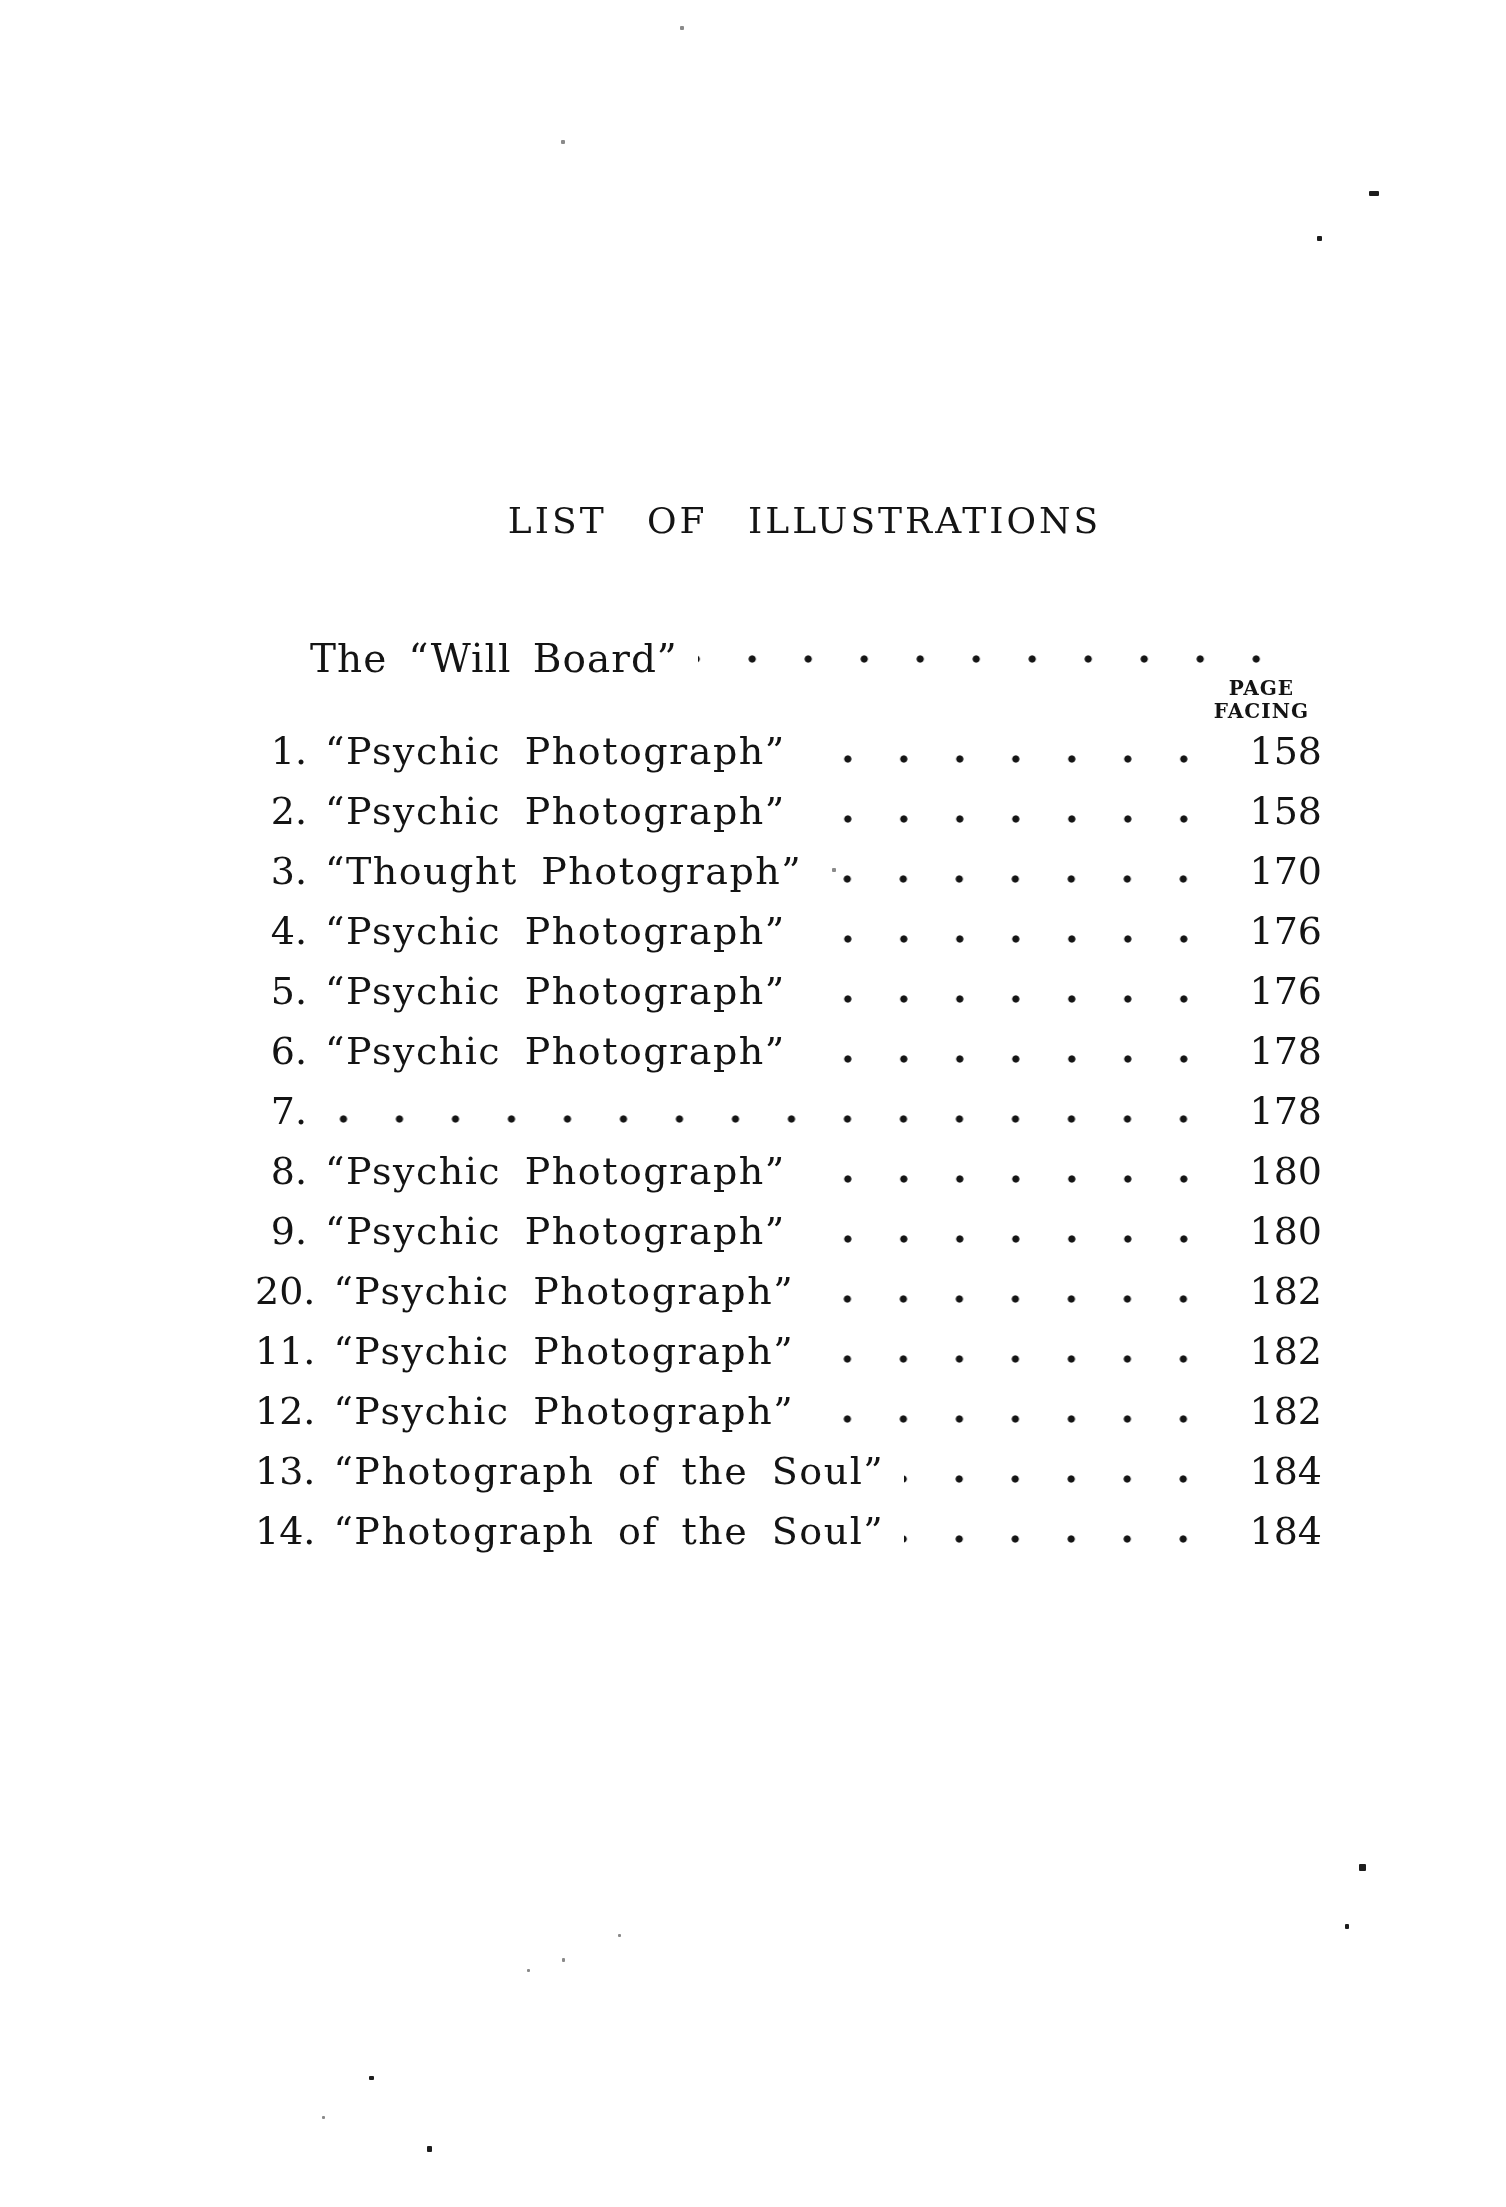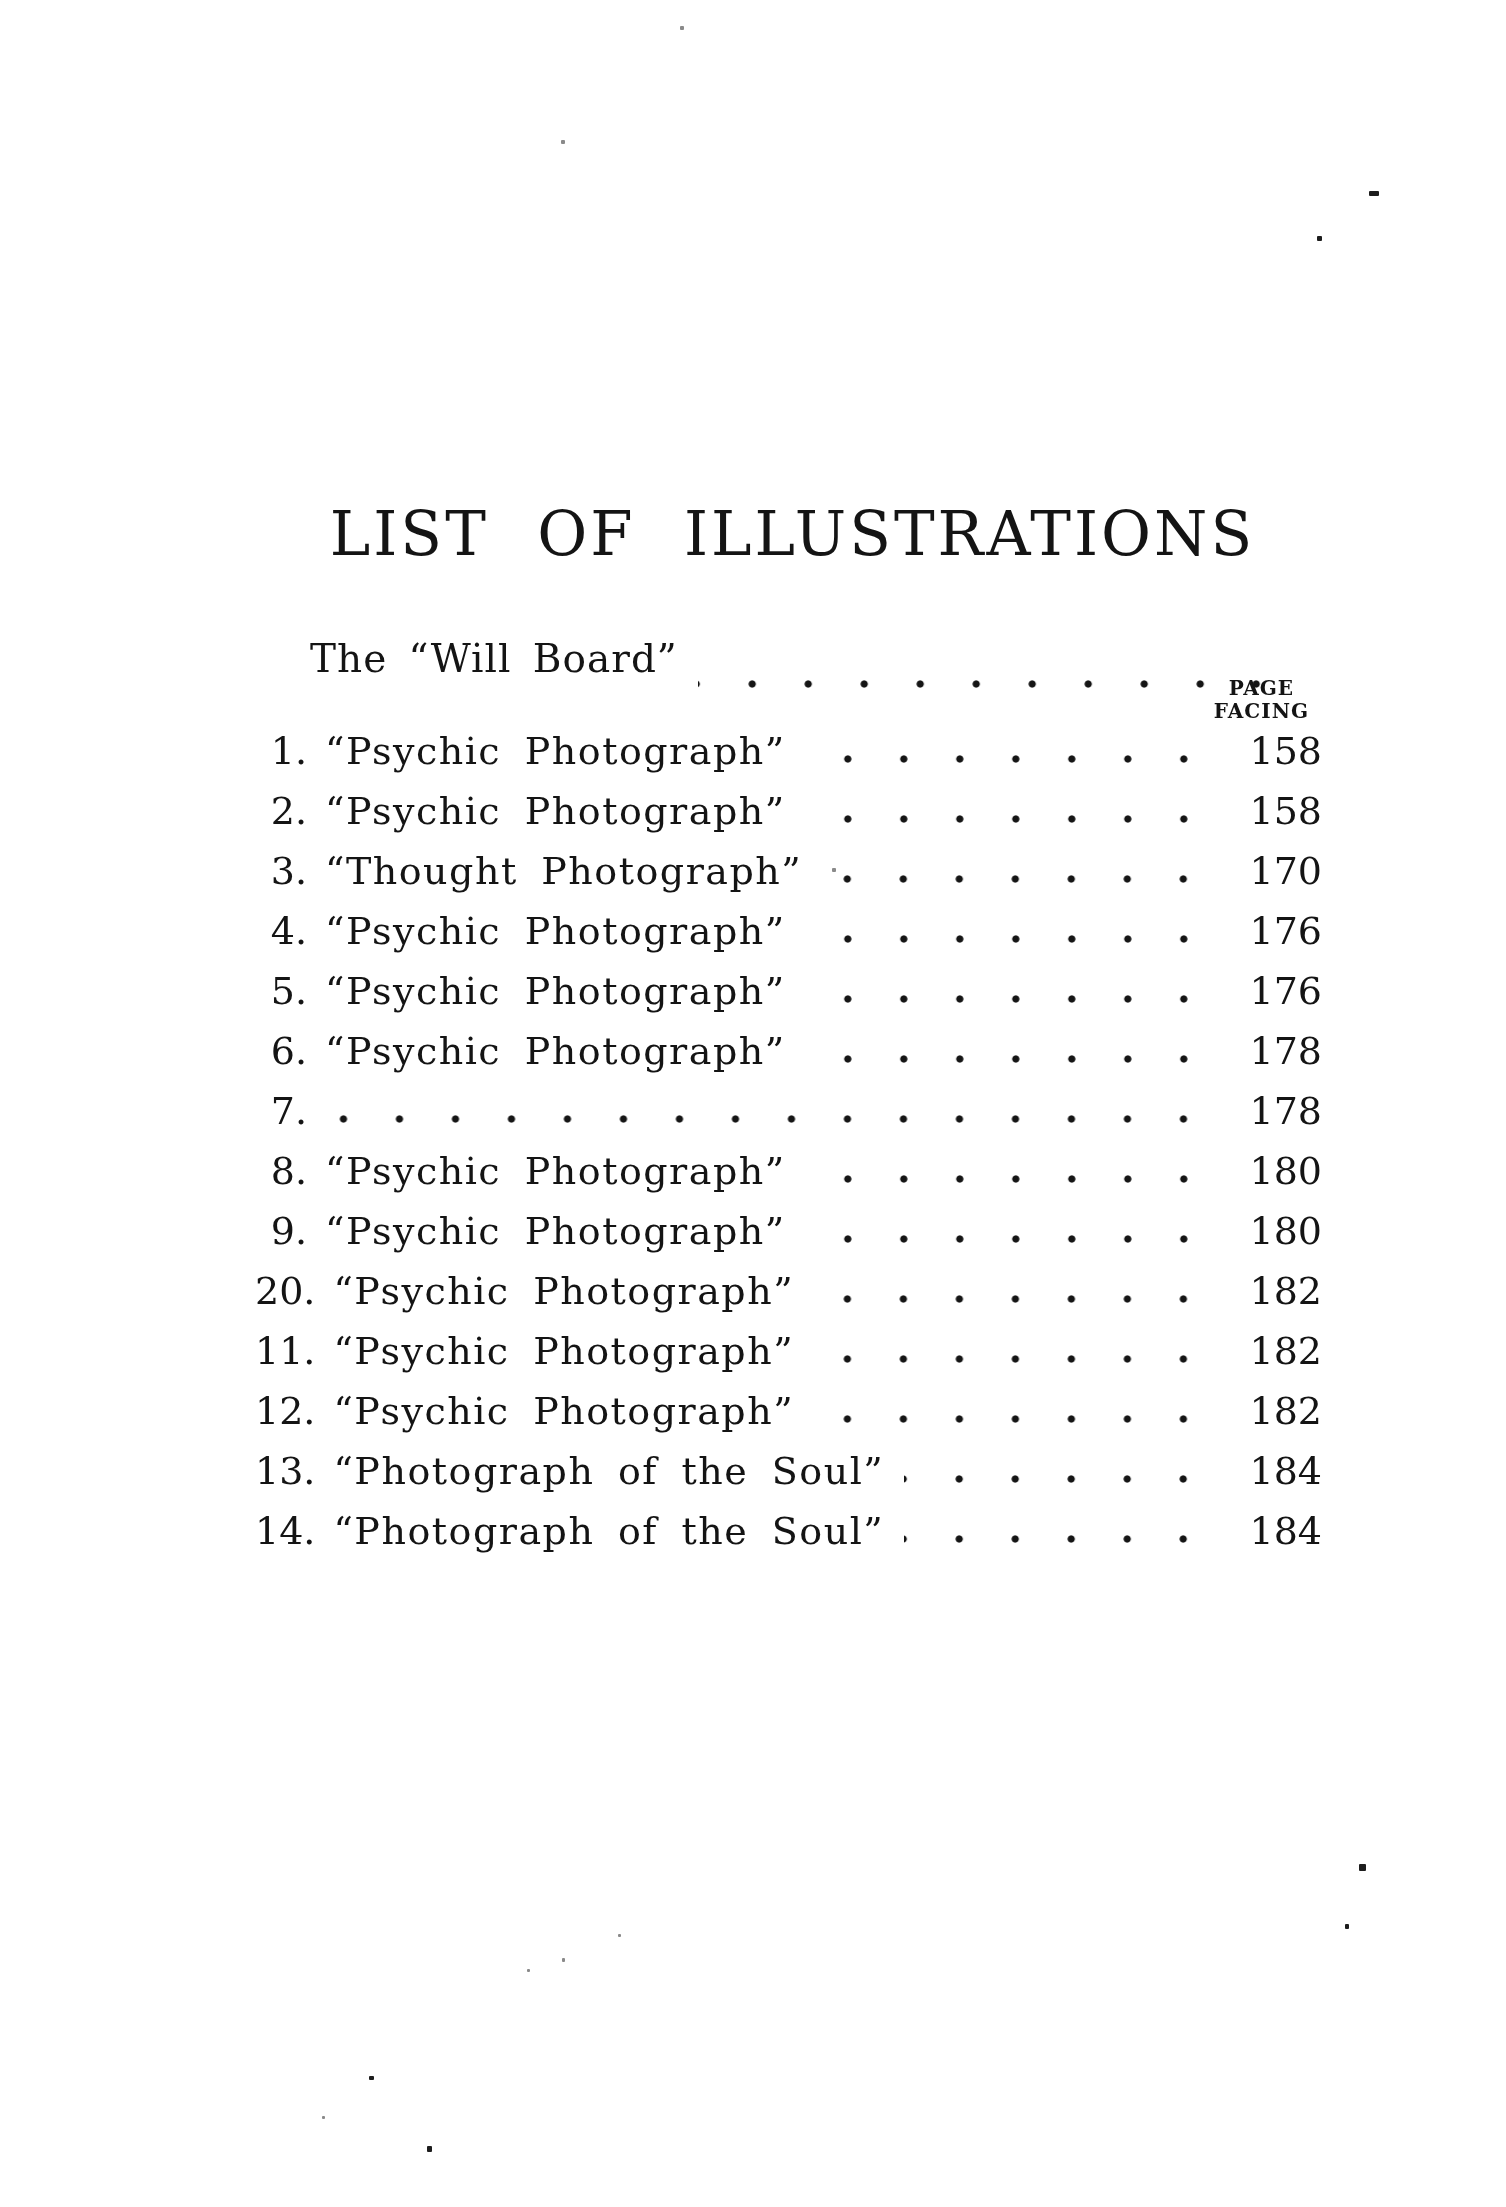--- a/index.html
+++ b/index.html
@@ -19,39 +19,39 @@
   .content {
     position: absolute;
     left: 255px;
     top: 0;
     width: 1067px;
     height: 2207px;
   }
   .title {
     position: absolute;
     top: 502px;
-    left: 4px;
+    left: 16px;
     width: 100%;
     text-align: center;
-    font-size: 61px;
+    font-size: 36px;
     line-height: 1.05;
     font-weight: 500;
     letter-spacing: 3px;
     word-spacing: 26px;
     white-space: nowrap;
   }
   .front-row {
     position: absolute;
     top: 629px;
     left: 55px;
     right: 0;
     height: 60px;
     line-height: 60px;
     display: flex;
-    align-items: flex-end;
+    align-items: center;
     font-size: 39px;
   }
   .front-label {
     white-space: nowrap;
     letter-spacing: 1px;
     word-spacing: 8px;
   }
   .front-value {
     white-space: nowrap;
     font-style: italic;

